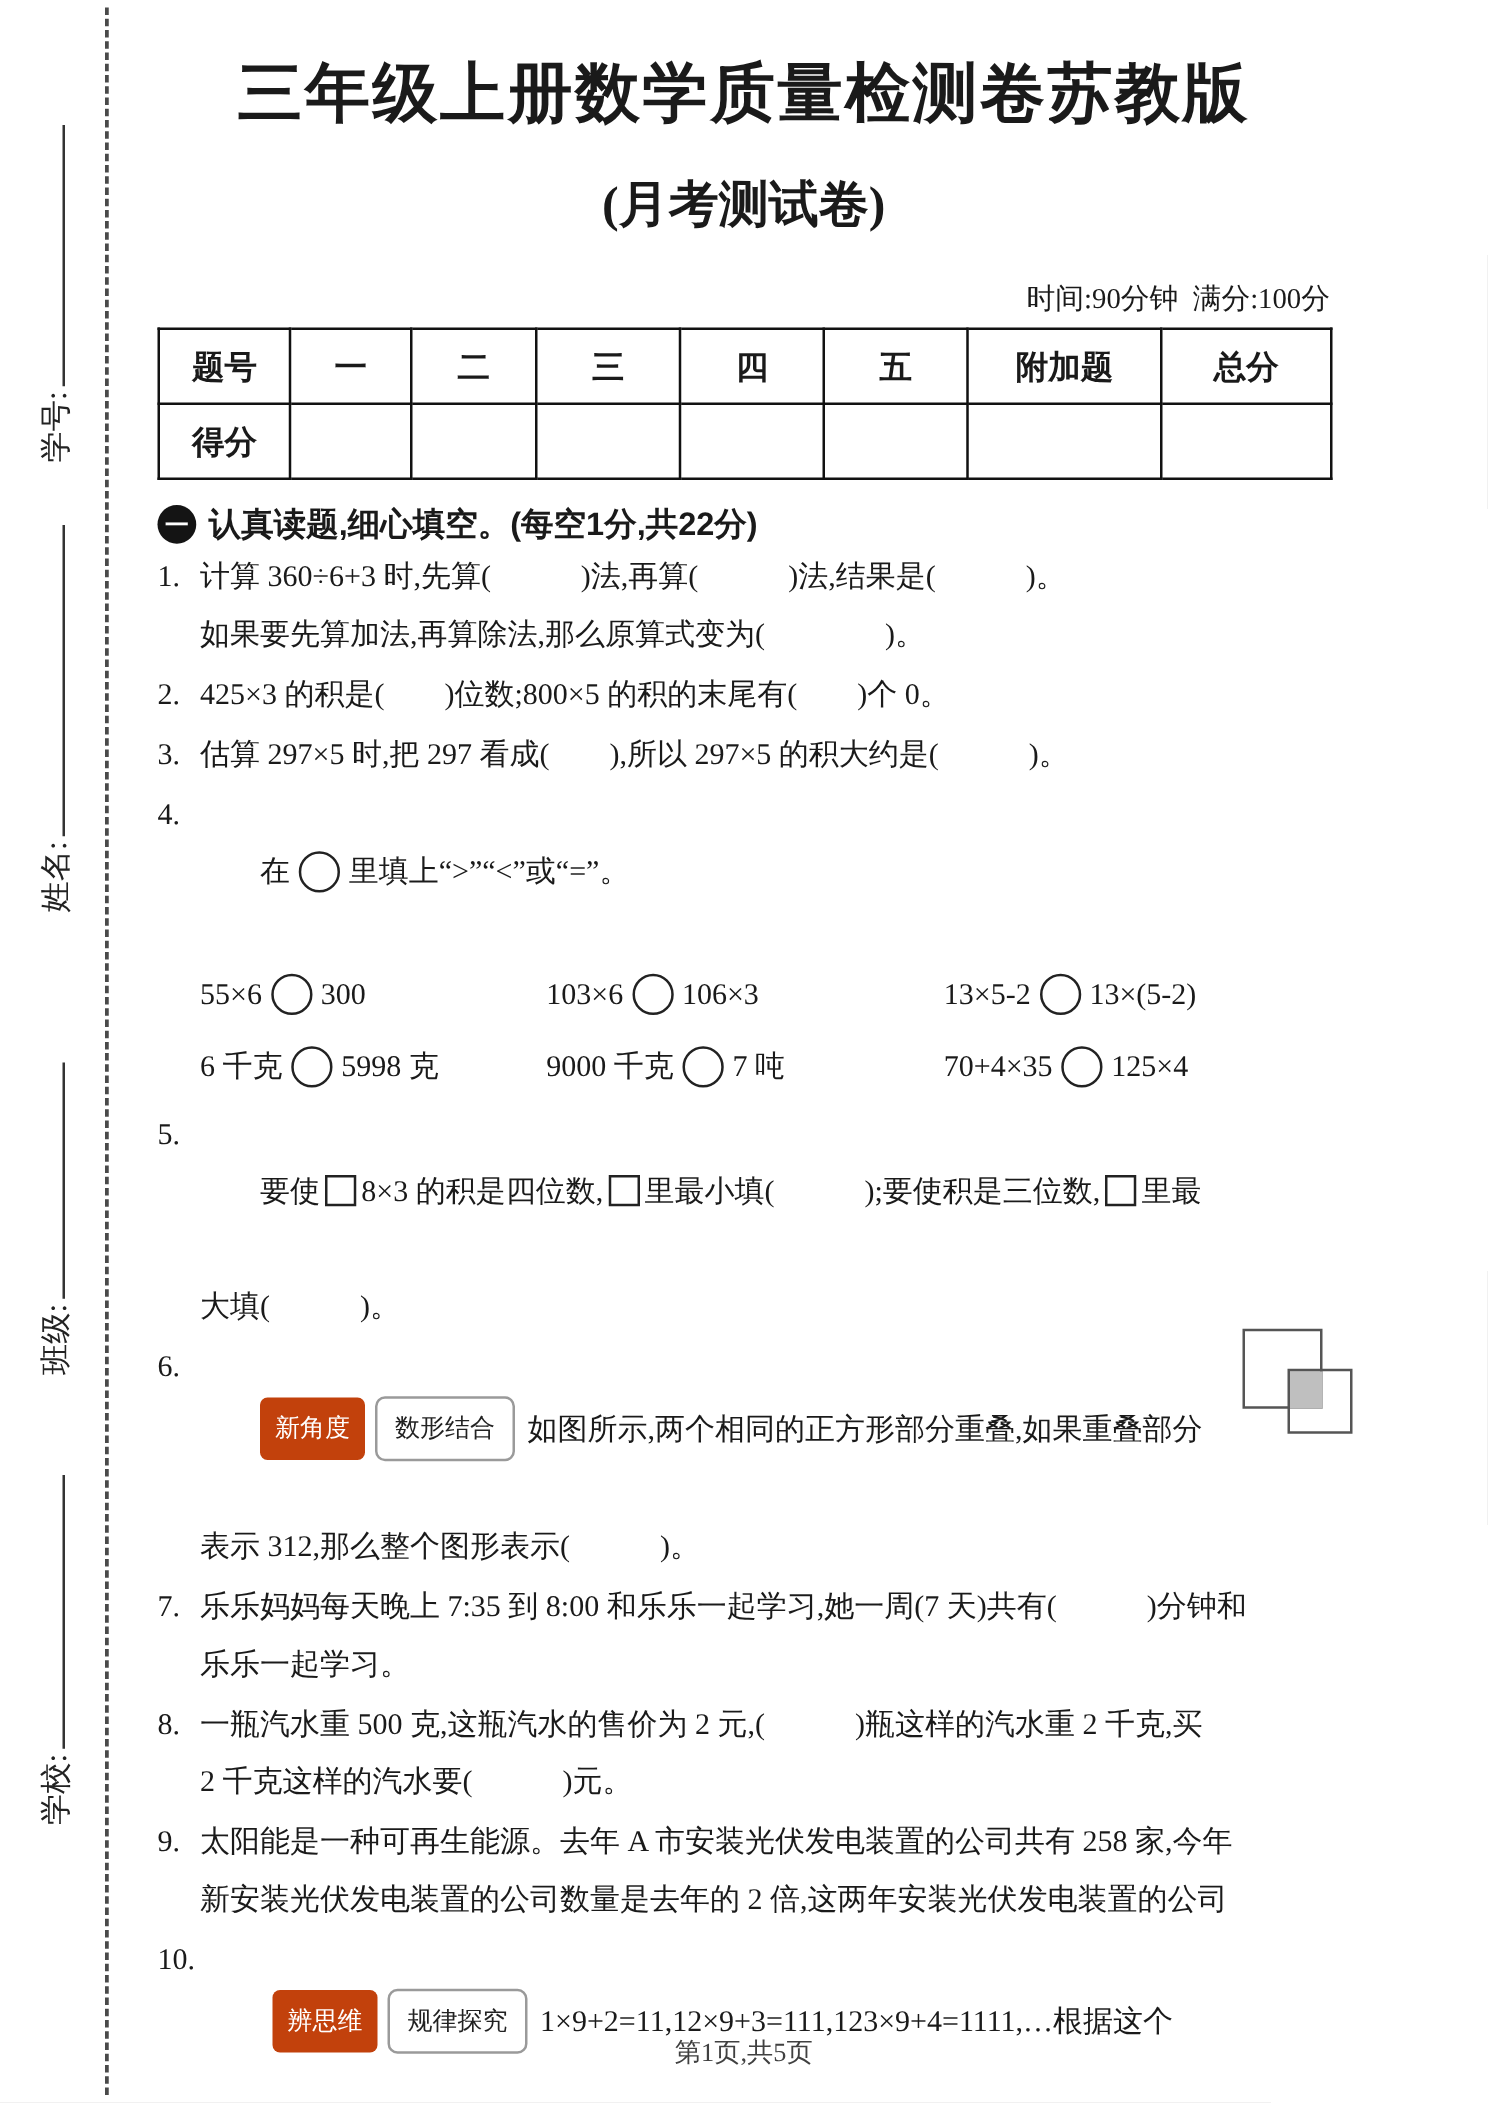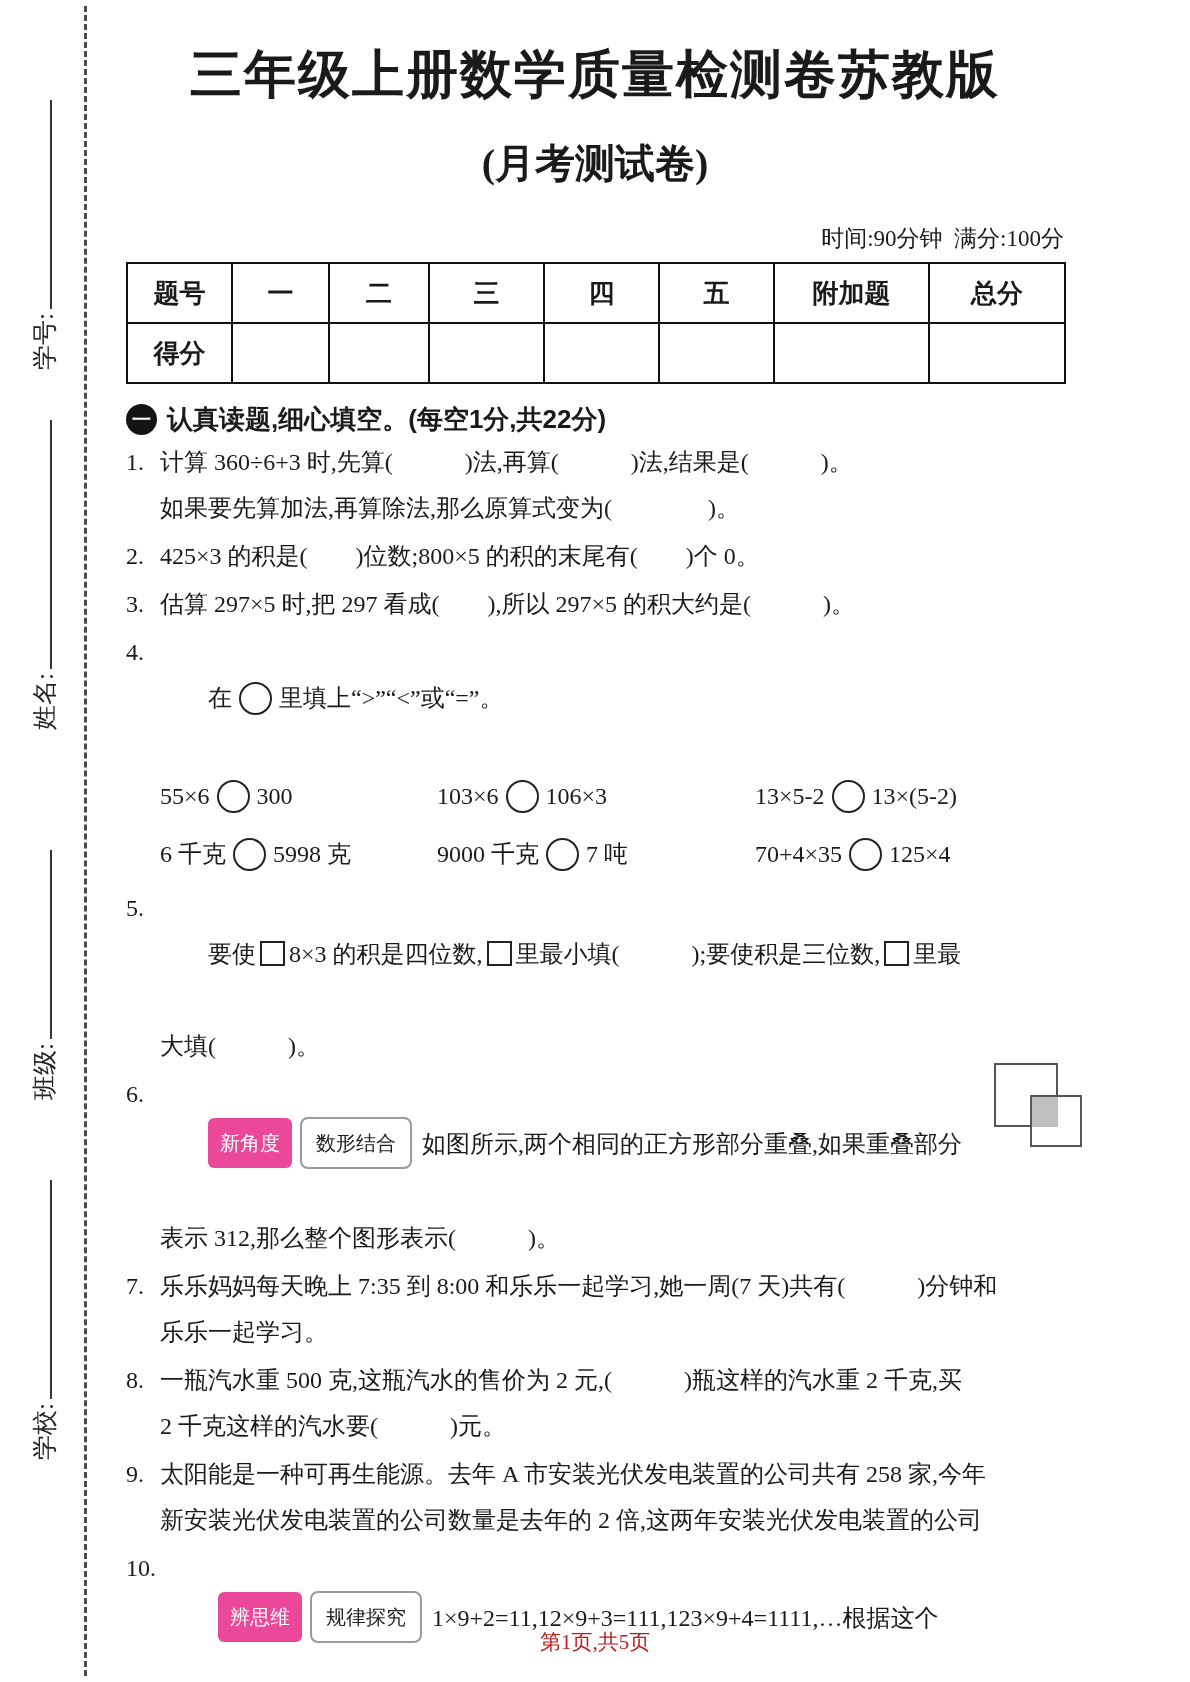--- a/index.html
+++ b/index.html
@@ -56,39 +56,39 @@
     border-radius:50%; background:#fff; vertical-align:-9px; margin:0 7px;
   }
   .sqbox {
     display:inline-block; width:25px; height:25px; border:2px solid #222;
     background:#fff; vertical-align:-4px; margin:0 4px;
   }
   .cmp-row { display:grid; grid-template-columns:277px 318px 1fr; line-height:58px; }
   .cmp-item { white-space:pre; }
 
   .badge-solid {
-    display:inline-block; background:#ec4899; color:#fff; border-radius:6px;
+    display:inline-block; background:#c2410c; color:#fff; border-radius:6px;
     padding:2px 12px; font-size:20px; font-family:"Liberation Sans", sans-serif;
     margin-right:8px; vertical-align:2px;
   }
   .badge-outline {
     display:inline-block; border:2px solid #9a9a9a; color:#222; border-radius:8px;
     padding:1px 14px; font-size:20px; font-family:"Liberation Sans", sans-serif;
     margin-right:10px; vertical-align:2px;
   }
 
   .q6 { position:relative; }
   .fig { position:absolute; right:-22px; top:-8px; width:92px; height:92px; }
   .fsq1 { position:absolute; left:0; top:0; width:64px; height:64px; border:2px solid #555; background:#fff; }
   .fsq2 { position:absolute; left:36px; top:32px; width:52px; height:52px; border:2px solid #555; background:transparent; }
   .fover { position:absolute; left:38px; top:34px; width:26px; height:30px; background:#bfbfbf; }
 
   .footer {
     position:absolute; bottom:26px; left:0; width:100%; text-align:center;
-    font-size:21px; color:#b91c1c;
+    font-size:21px; color:#404040;
   }
 </style>
 </head>
 <body>
 
 <div class="page">
 
   <div class="dashed-line"></div>
 
   <div class="margin-label" style="top:370px; width:270px;">

